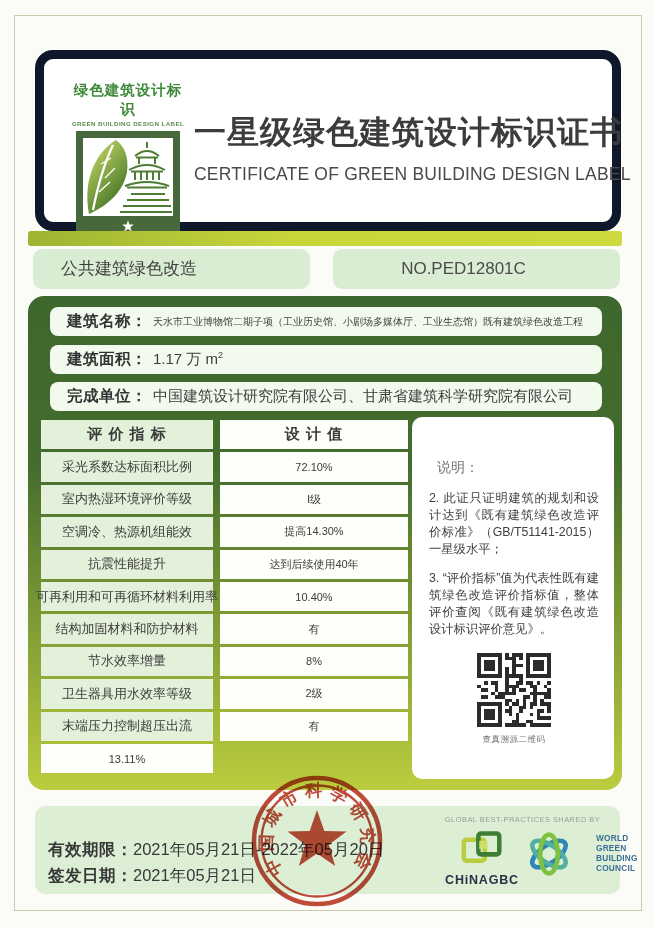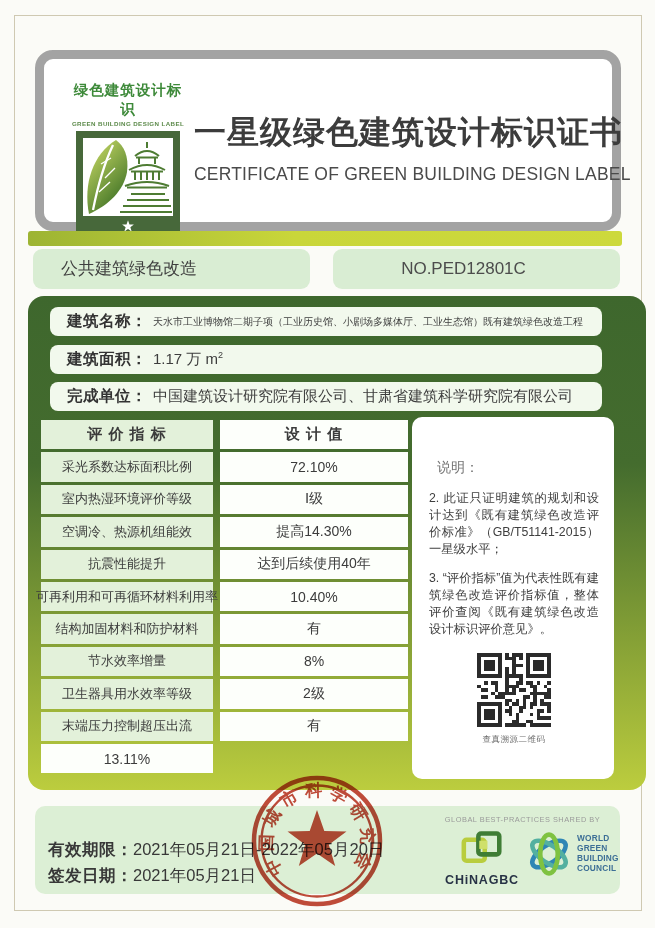--- a/index.html
+++ b/index.html
@@ -8,74 +8,74 @@
     background:#fbfbf7;
     font-family:"Liberation Sans","DejaVu Sans",sans-serif;
     color:#3b3b3b;overflow:hidden;
   }
   .abs{position:absolute;}
   
   .frame-line{position:absolute;left:14px;top:15px;right:13px;bottom:17px;border:1px solid #cfc9b2;pointer-events:none;}
 
   
   .header-box{left:35px;top:50px;width:586px;height:181px;box-sizing:border-box;
-    border:9px solid #a3a3a3;border-radius:18px;background:#fff;}
+    border:9px solid #0f172a;border-radius:18px;background:#fff;}
   .logo-block{left:23px;top:22px;width:122px;text-align:center;}
   .logo-cn{font-size:14.5px;font-weight:bold;color:#3e8a3a;letter-spacing:1px;}
   .logo-en{font-size:6.2px;font-weight:bold;color:#5c8a4a;letter-spacing:.4px;margin-top:1px;}
   .logo-square{margin:4px auto 0;width:104px;height:112px;box-sizing:border-box;border:7px solid #47683a;background:#fff;}
   .titles{left:150px;top:52px;width:420px;text-align:right;}
   .title-cn{font-size:32px;font-weight:bold;color:#3c3c3c;letter-spacing:1px;white-space:nowrap;}
   .title-en{font-size:17.5px;color:#4a4a4a;margin-top:9px;letter-spacing:.2px;white-space:nowrap;}
 
   
   .yellow-bar{left:28px;top:231px;width:594px;height:15px;border-radius:3px;
     background:linear-gradient(90deg,#9db433,#c9d63a 45%,#cdd93c);}
 
   
   .pill{top:249px;height:40px;background:#d9edd3;border-radius:9px;box-sizing:border-box;
     font-size:17px;line-height:40px;color:#3f3f3f;}
   .pill-left{left:33px;width:277px;padding-left:28px;}
   .pill-right{left:333px;width:287px;text-align:center;padding-right:26px;color:#4c4c4c;}
 
   
   .main-panel{left:28px;top:296px;width:594px;height:494px;border-radius:16px;
-    background:linear-gradient(180deg,#3e672d 0%,#446c2e 34%,#86a136 70%,#bccd3e 100%);padding-left:24px;}
+    background:linear-gradient(180deg,#3e672d 0%,#446c2e 34%,#86a136 70%,#bccd3e 100%);}
   .info-row{position:absolute;left:22px;width:552px;height:29px;background:#f2f9ed;border-radius:8px;
     display:flex;align-items:center;padding-left:17px;box-sizing:border-box;white-space:nowrap;}
   .info-label{font-size:15.5px;font-weight:bold;color:#333;margin-right:6px;letter-spacing:.5px;}
   .info-value{font-size:15px;color:#3d3d3d;}
   .info-value.small{font-size:10px;}
   .info-value sup{font-size:9px;}
 
   
   .table{position:absolute;left:13px;top:124px;display:grid;
     grid-template-columns:172px 188px;gap:3px 7px;grid-auto-rows:29.4px;}
   .cell{display:flex;align-items:center;justify-content:center;white-space:nowrap;color:#3c3c3c;}
   .cell.ind{background:#e3f1da;font-size:13px;}
-  .cell.val{background:#fdfffb;font-size:14px;}
+  .cell.val{background:#fdfffb;font-size:11px;}
   .cell.head{font-size:15px;font-weight:bold;letter-spacing:1px;}
 
   
   .notes-panel{position:absolute;left:384px;top:121px;width:202px;height:362px;background:#fff;
     border-radius:10px;box-sizing:border-box;padding:24px 15px 0 17px;}
   .notes-title{font-size:14px;color:#737373;margin:18px 0 0 8px;}
   .note{font-size:12.3px;line-height:1.37;color:#3e3e3e;margin:13px 0 0 0;text-align:justify;}
   .qr-wrap{width:74px;margin:15px auto 0;text-align:center;}
   .qr-caption{font-size:8.5px;color:#6f6f6f;letter-spacing:.5px;margin-top:3px;white-space:nowrap;}
 
   
   .footer-panel{left:35px;top:806px;width:585px;height:88px;background:#dcefd5;border-radius:10px;}
   .date-line{position:absolute;left:13px;font-size:16.5px;color:#383838;white-space:nowrap;}
   .date-label{font-weight:bold;letter-spacing:.5px;}
   .sharedby{position:absolute;left:400px;top:9px;width:175px;text-align:center;
     font-size:7.4px;color:#9a9a9a;letter-spacing:.5px;white-space:nowrap;}
   .cgbc{position:absolute;left:408px;top:22px;width:78px;text-align:center;}
   .cgbc-word{font-size:12.5px;font-weight:bold;color:#273245;letter-spacing:.8px;margin-top:1px;}
-  .wgbc{position:absolute;left:490px;top:22px;display:flex;align-items:center;}
+  .wgbc{position:absolute;left:490px;top:22px;display:flex;align-items:center;gap:19px;}
   .wgbc-text{margin-left:4px;font-size:8.3px;font-weight:bold;color:#3c6e96;line-height:1.18;letter-spacing:.2px;}
 
   
   .seal{left:242px;top:766px;mix-blend-mode:multiply;opacity:.93;}
   .seal text{font-family:"DejaVu Sans",sans-serif;font-weight:bold;}
 </style>
 </head>
 <body>
 
 <div class="frame-line"></div>

